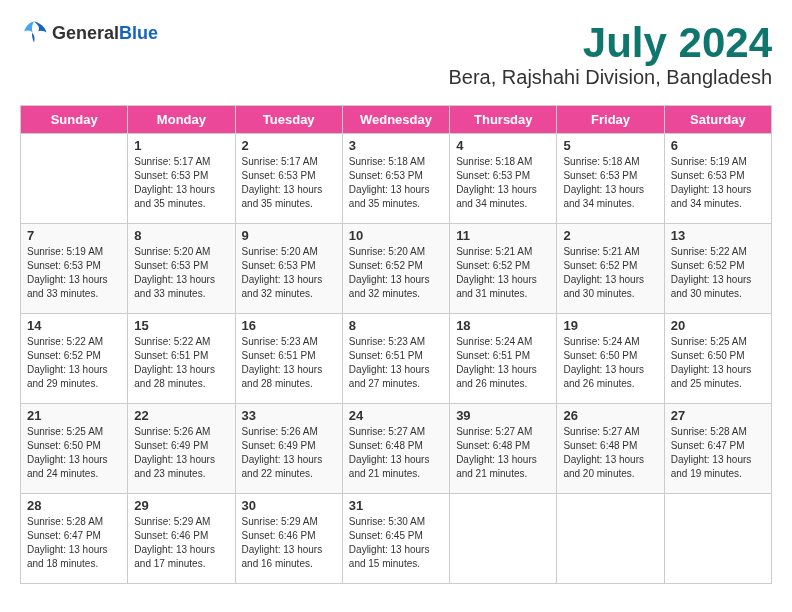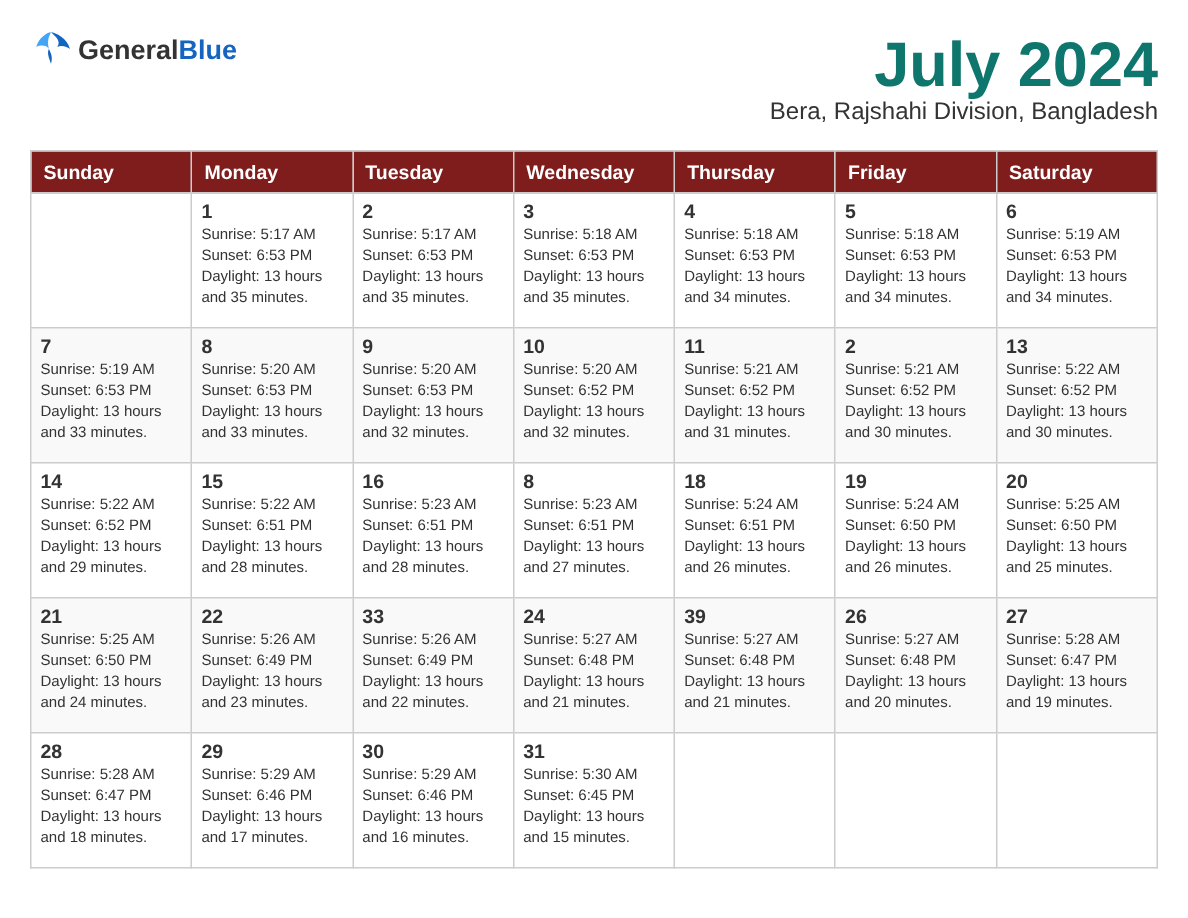--- a/index.html
+++ b/index.html
@@ -38,33 +38,33 @@
     .title-area {
       text-align: right;
     }
     .month-title {
       font-size: 42px;
       font-weight: bold;
       color: #0f766e;
       line-height: 1.1;
     }
     .location-title {
-      font-size: 16px;
+      font-size: 20px;
       color: #333;
       font-weight: normal;
     }
     table {
       width: 100%;
       border-collapse: collapse;
       table-layout: fixed;
     }
     th {
-      background-color: #7f1d1d;
+      background-color: #ec4899;
       color: #fff;
-      text-align: left;
+      text-align: center;
       padding: 6px 8px;
       font-size: 13px;
       border: 1px solid #ccc;
     }
     td {
       border: 1px solid #ccc;
       vertical-align: top;
       padding: 4px 6px;
       font-size: 10.5px;
       color: #333;

